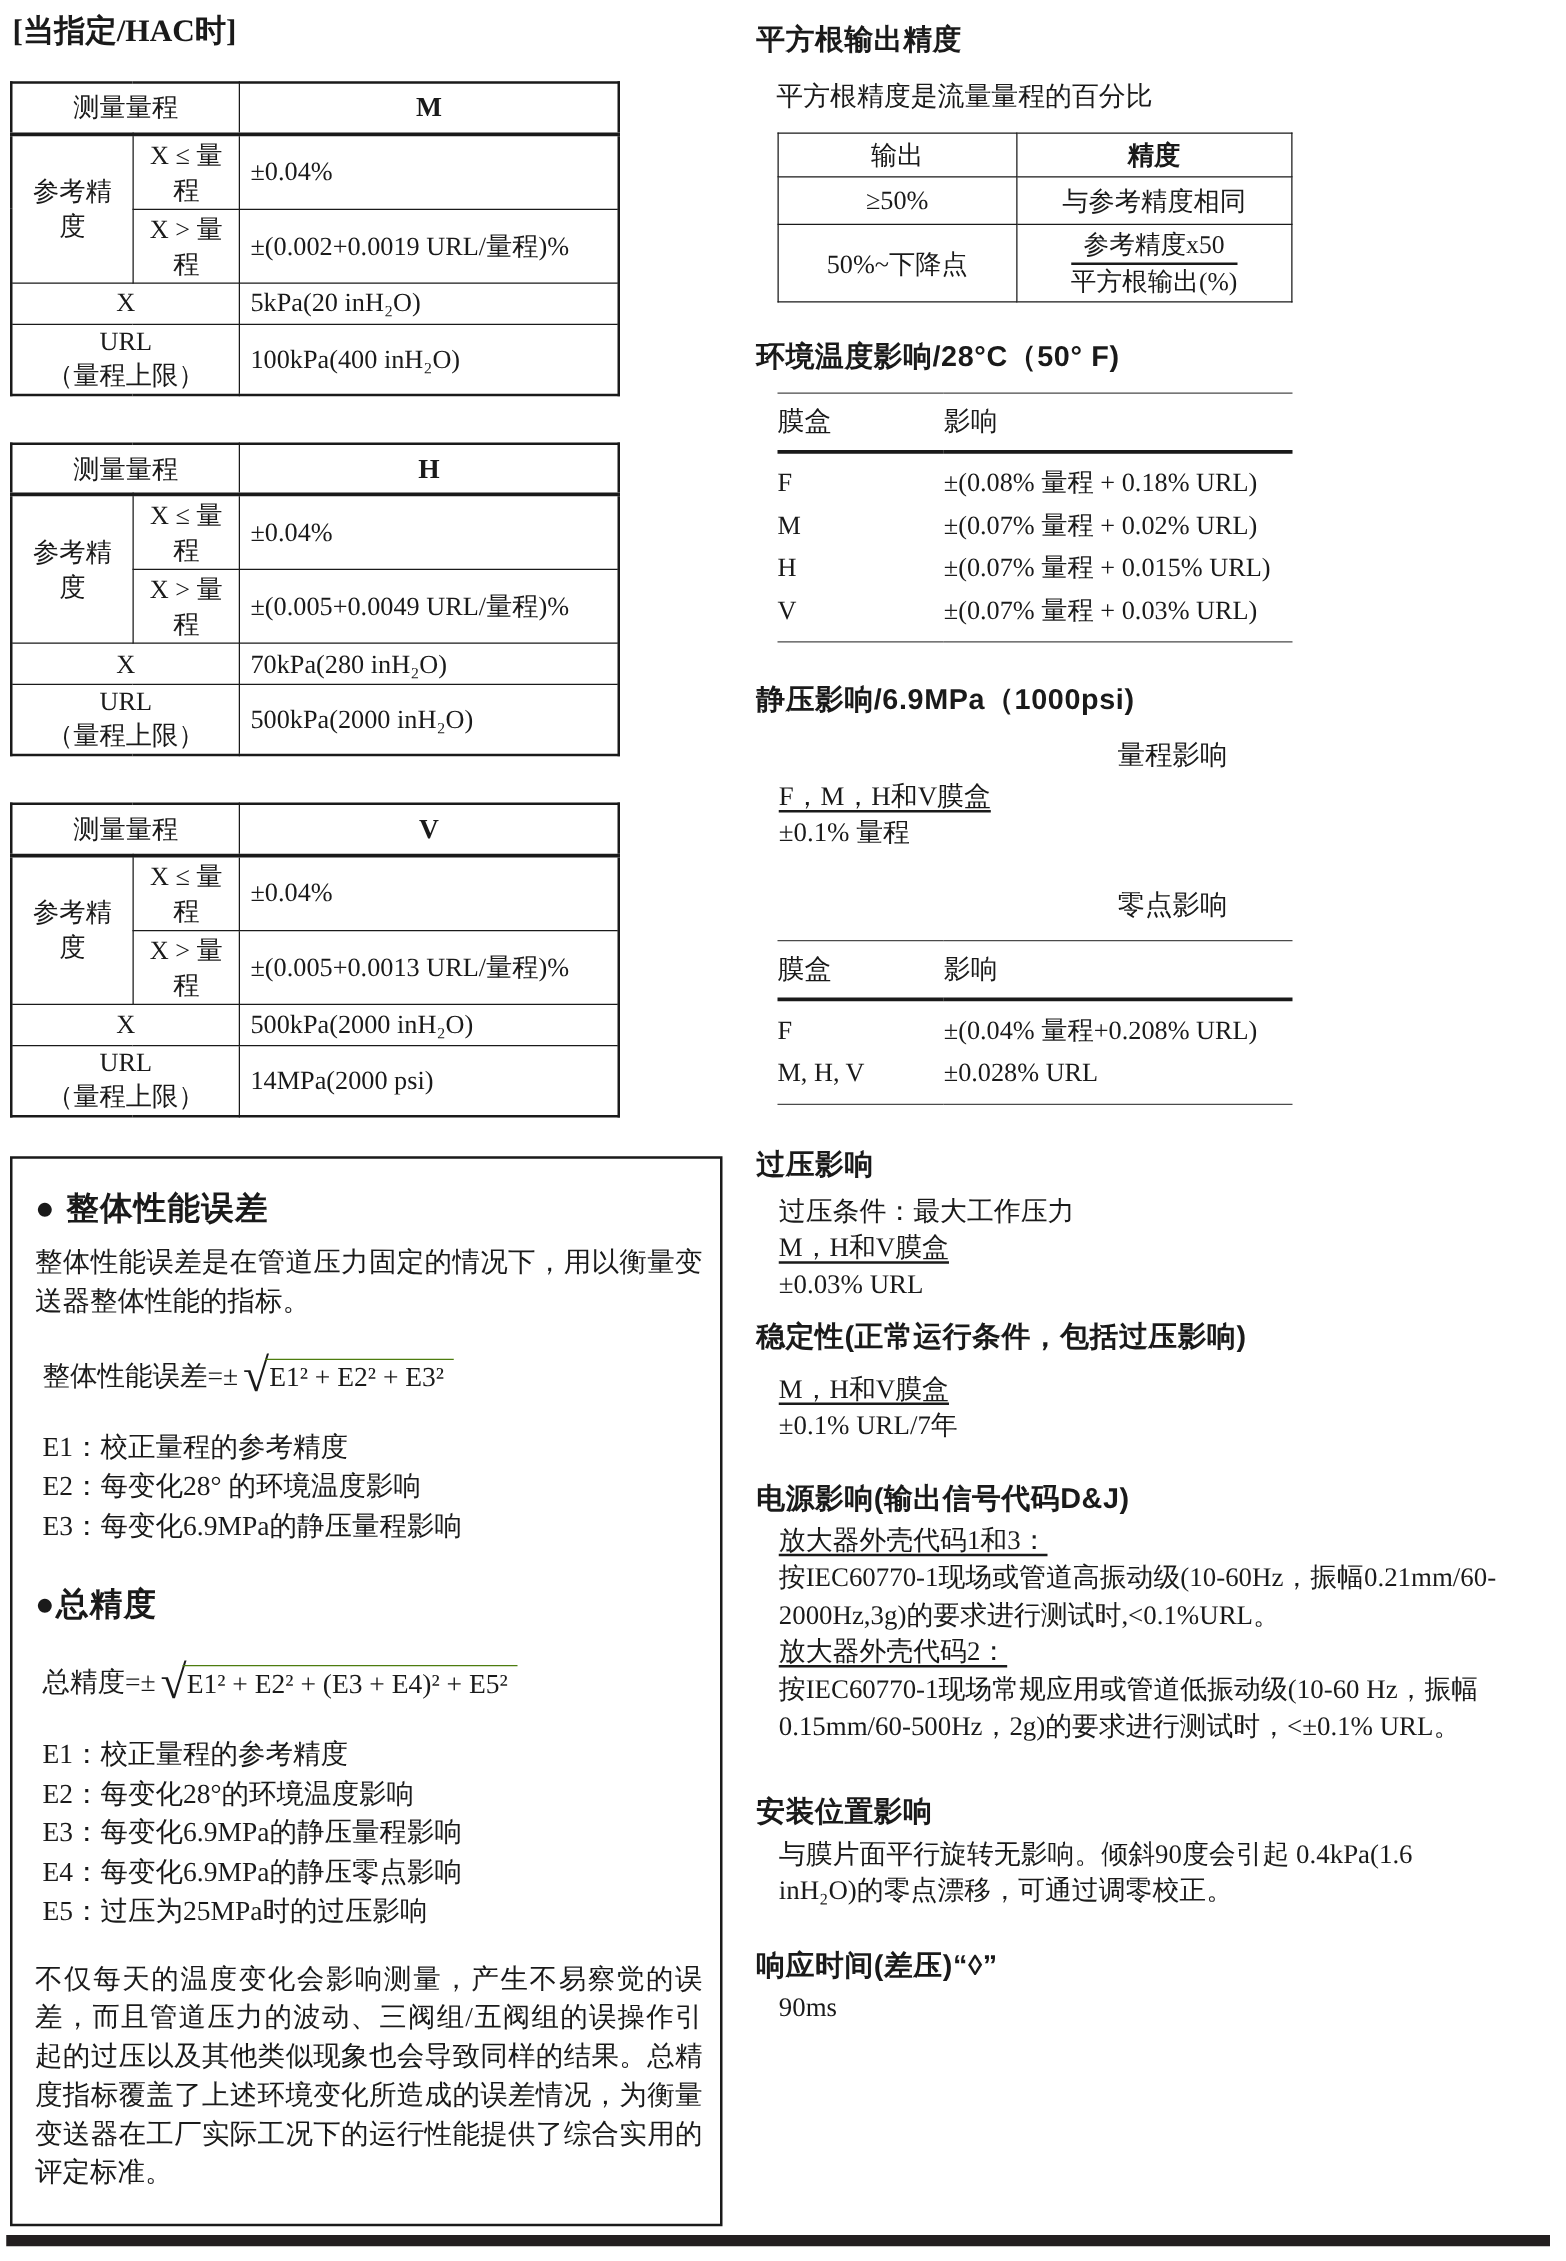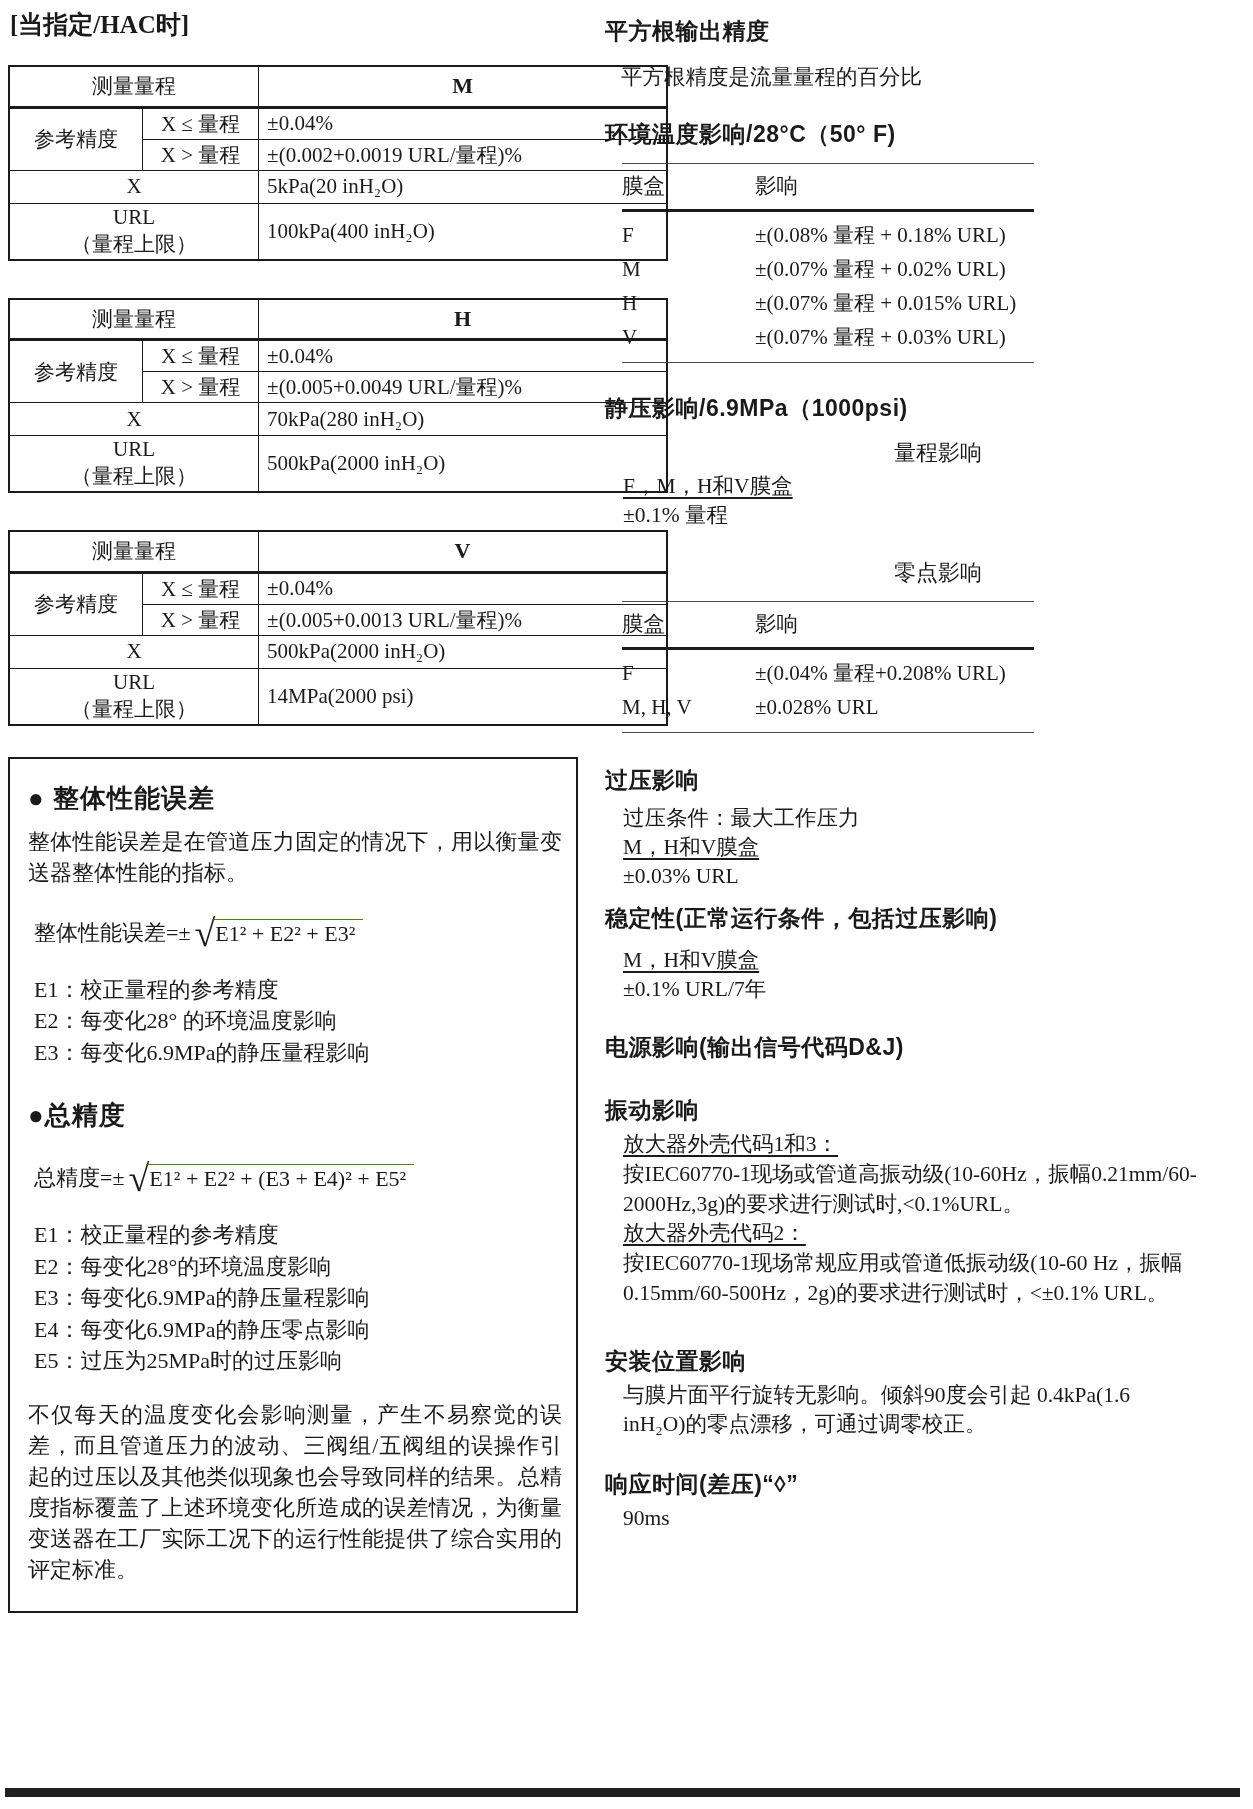--- a/index.html
+++ b/index.html
@@ -9,21 +9,21 @@
     background: #ffffff; color: #1a1a1a;
     font-family: "Liberation Serif", "DejaVu Serif", serif;
     overflow: hidden;
   }
   .col-left  { position: absolute; left: 8px;  top: 6px;  width: 572px; }
   .col-right { position: absolute; left: 605px; top: 16px; width: 648px; }
 
   .doc-title { font-size: 25px; font-weight: bold; margin: 2px 0 0 2px; }
 
   
-  .range-table { border-collapse: collapse; width: 660px; margin-top: 24px; font-size: 21px; }
+  .range-table { border-collapse: collapse; width: 488px; margin-top: 24px; font-size: 21px; }
   .range-table td { border: 1.5px solid #1a1a1a; padding: 1px 8px; }
   .range-table { border: 2px solid #1a1a1a; }
   .range-table tr.hdr td { border-bottom: 3.5px solid #1a1a1a; height: 41px; }
   .range-table tr.sub td { height: 31px; }
   .range-table tr.xrow td { height: 33px; }
   .range-table tr.urlrow td { height: 54px; }
   .center { text-align: center; }
   .bold { font-weight: bold; }
   .hv { font-weight: bold; font-size: 22px; }
 
@@ -215,20 +215,45 @@
 
     <div class="box-p" style="margin-top:22px">不仅每天的温度变化会影响测量，产生不易察觉的误差，而且管道压力的波动、三阀组/五阀组的误操作引起的过压以及其他类似现象也会导致同样的结果。总精度指标覆盖了上述环境变化所造成的误差情况，为衡量变送器在工厂实际工况下的运行性能提供了综合实用的评定标准。</div>
   </div>
 </div>
 
 <div class="col-right">
 
   <div class="r-h">平方根输出精度</div>
   <div class="sqrt-intro">平方根精度是流量量程的百分比</div>
 
+  <table class="sqrt-table">
+    <colgroup>
+        <col style="width:191px">
+        <col style="width:221px">
+      </colgroup>
+    <tbody>
+        <tr class="hdr">
+      <td>输出</td>
+      <td class="bold">精度</td>
+    </tr>
+    <tr class="r1">
+      <td>≥50%</td>
+      <td>与参考精度相同</td>
+    </tr>
+    <tr class="r2">
+      <td>50%~下降点</td>
+      <td>
+        <span class="frac">
+          <span class="num" style="display:block">参考精度x50</span>
+          <span class="den" style="display:block">平方根输出(%)</span>
+        </span>
+      </td>
+    </tr>
+  </tbody>
+    </table>
 
   <div class="r-h mt28">环境温度影响/28°C（50° F)</div>
   <table class="rule-table">
     <colgroup>
         <col style="width:133px">
         <col style="width:279px">
       </colgroup>
     <tbody>
         <tr class="hdr">
       <td>膜盒</td>
@@ -284,21 +309,20 @@
   <div class="r-line mt8">过压条件：最大工作压力</div>
   <div class="r-line"><span class="u">M，H和V膜盒</span></div>
   <div class="r-line">±0.03% URL</div>
 
   <div class="r-h mt12">稳定性(正常运行条件，包括过压影响)</div>
   <div class="r-line mt12"><span class="u">M，H和V膜盒</span></div>
   <div class="r-line">±0.1% URL/7年</div>
 
   <div class="r-h mt28">电源影响(输出信号代码D&amp;J)</div>
 
-  <div class="r-h mt32">振动影响</div>
   <div class="r-line mt4"><span class="u">放大器外壳代码1和3：</span></div>
   <div class="vib-text">按IEC60770-1现场或管道高振动级(10-60Hz，振幅0.21mm/60-2000Hz,3g)的要求进行测试时,&lt;0.1%URL。</div>
   <div class="r-line"><span class="u">放大器外壳代码2：</span></div>
   <div class="vib-text">按IEC60770-1现场常规应用或管道低振动级(10-60 Hz，振幅0.15mm/60-500Hz，2g)的要求进行测试时，&lt;±0.1% URL。</div>
 
   <div class="r-h" style="margin-top:38px">安装位置影响</div>
   <div class="mount-text mt4">与膜片面平行旋转无影响。倾斜90度会引起 0.4kPa(1.6 inH₂O)的零点漂移，可通过调零校正。</div>
 
   <div class="r-h mt30">响应时间(差压)“◊”</div>
   <div class="r-line mt4">90ms</div>

